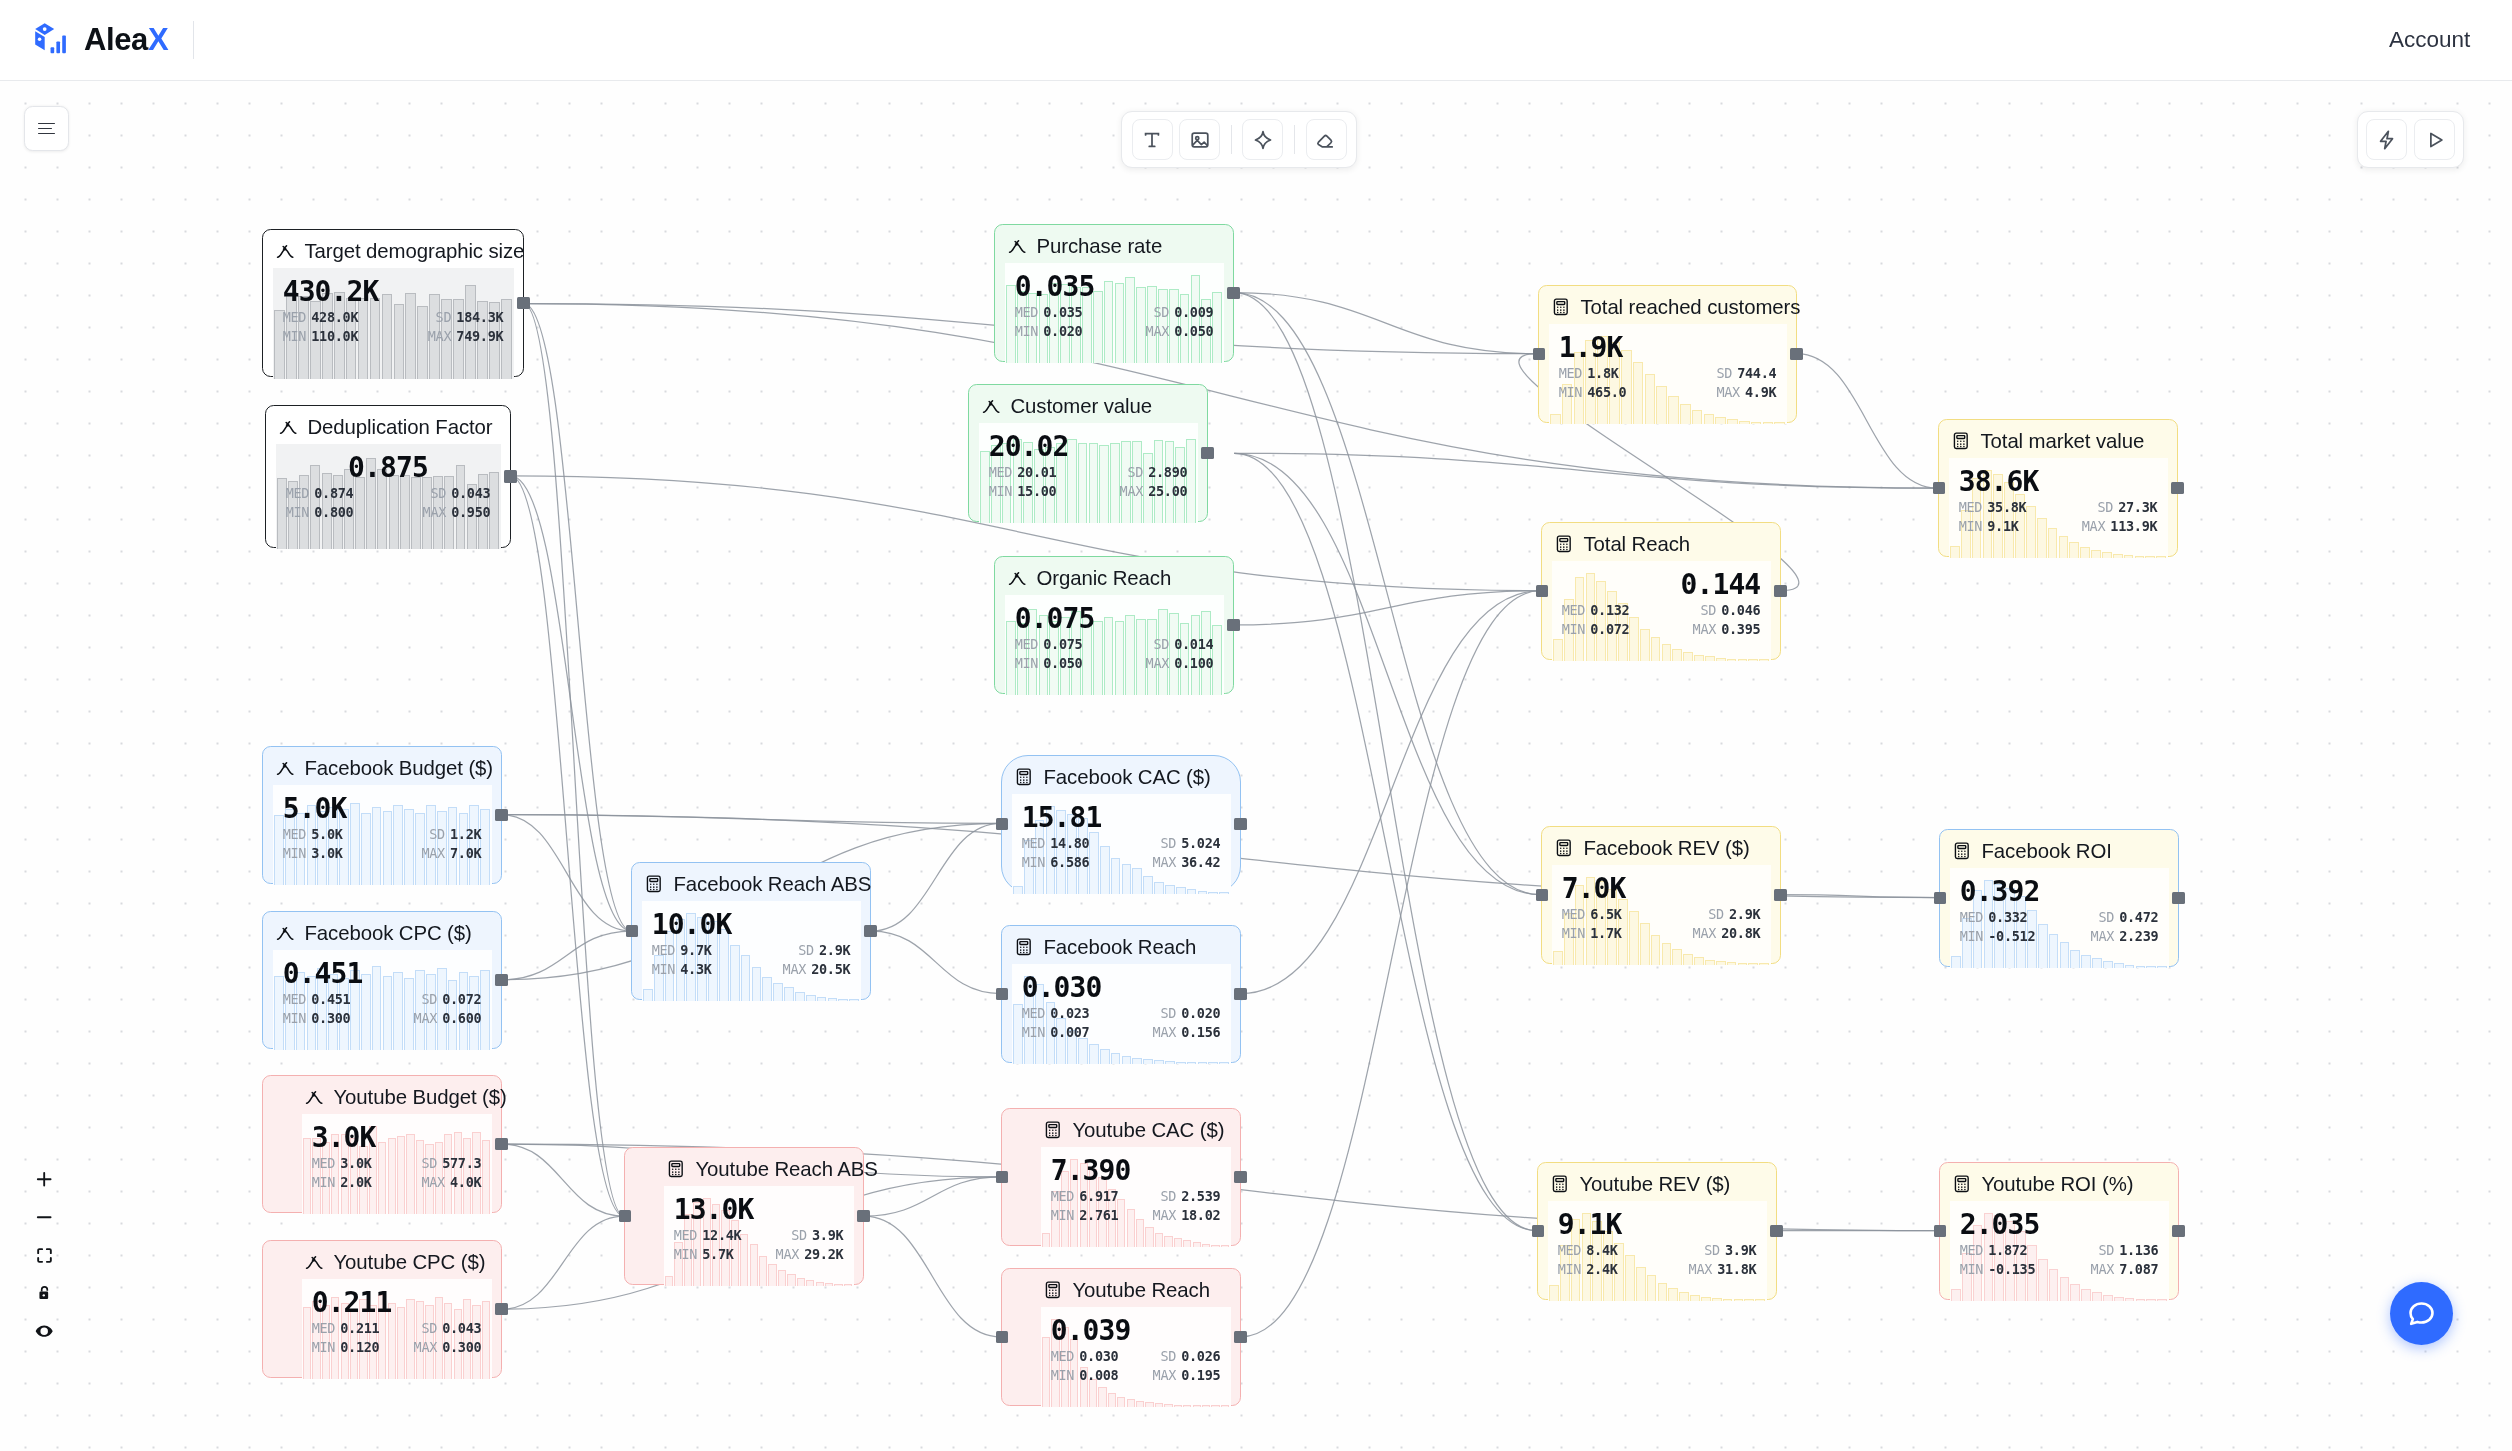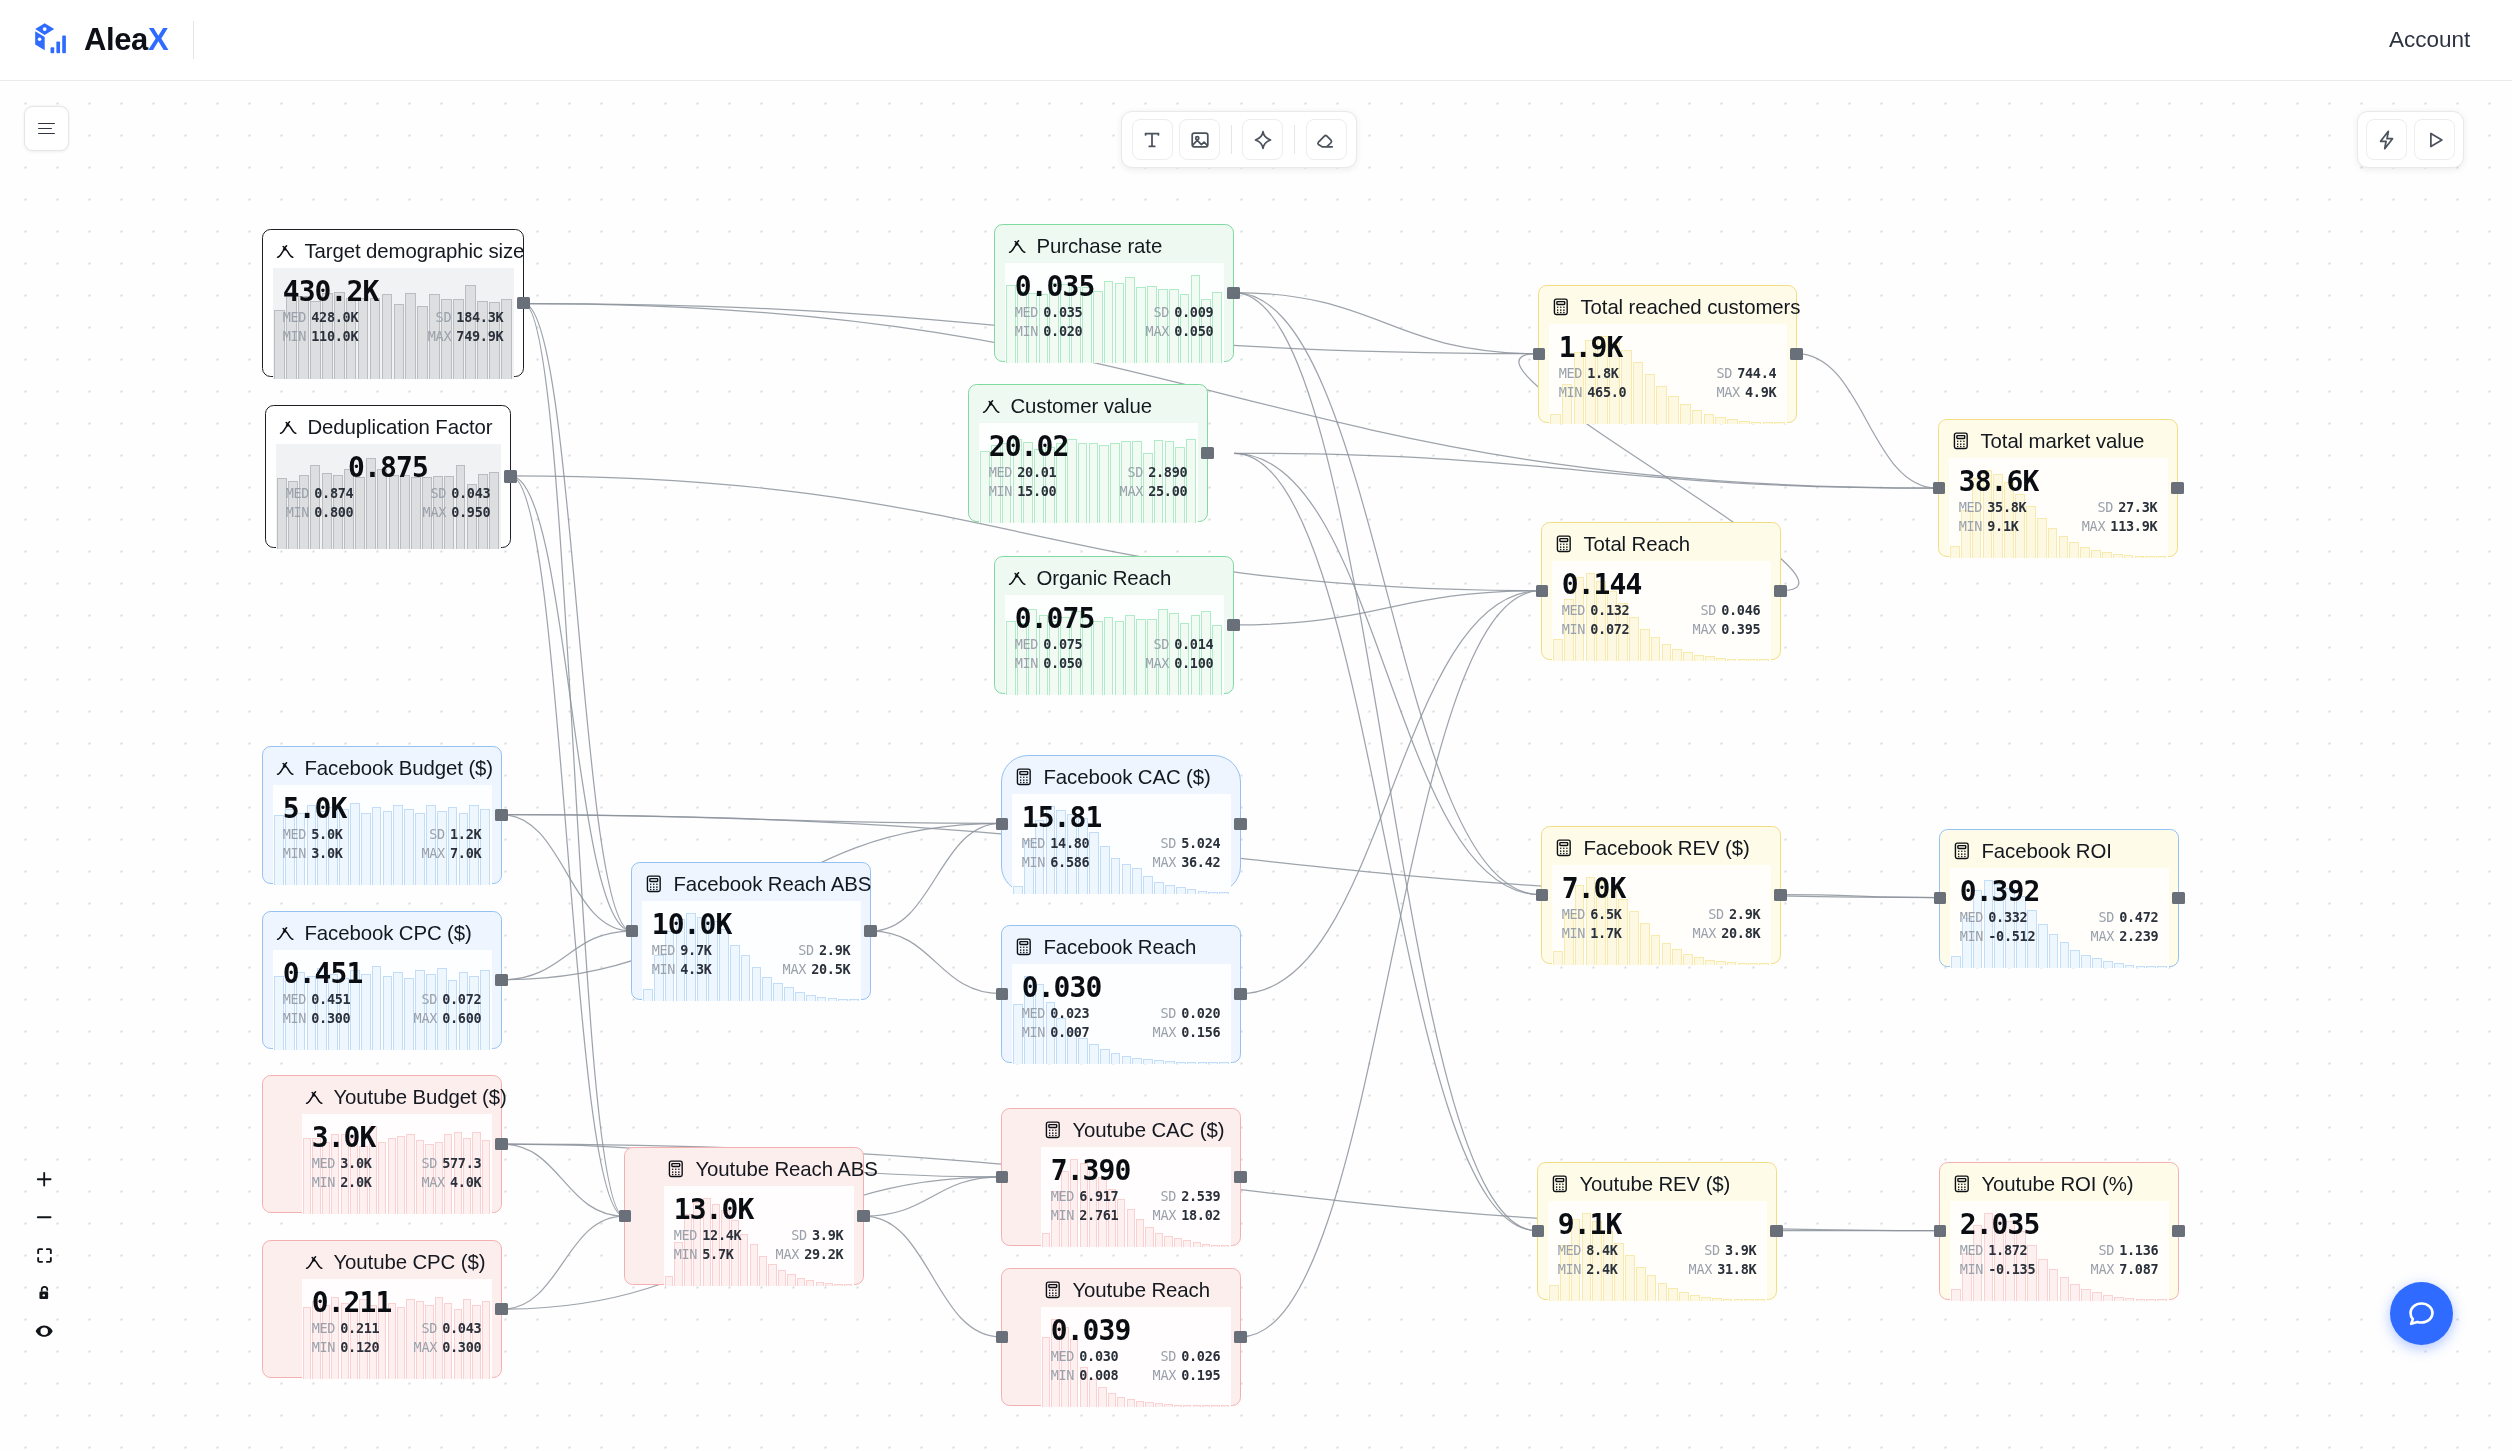--- a/index.html
+++ b/index.html
@@ -1199,21 +1199,21 @@
               <span class="sright">
                 <span class="lbl">MAX</span>
                 <span class="val">4.9K</span>
               </span>
             </div>
           </div>
         </div>
         <div class="port in"></div>
         <div class="port out"></div>
       </div>
-      <div class="node v-yellow" style="left: 1541px; top: 441px; width: 240px; height: 138px;">
+      <div class="node v-yellow" style="left: 1541px; top: 441px; width: 240px; height: 138px; text-align: right;">
         <div class="node-title">
           <span class="node-icon">
             <svg width="19.6" height="19.6" viewBox="0 0 24 24" fill="none" stroke="#0b0e13" stroke-width="1.7" stroke-linecap="round">
               <rect x="4.2" y="2.6" width="15.6" height="18.8" rx="2.2"></rect>
               <rect x="7.2" y="5.6" width="9.6" height="3.6" rx="0.8"></rect>
               <circle cx="8.2" cy="12.6" r="0.95" fill="#0b0e13" stroke="none"></circle>
               <circle cx="12" cy="12.6" r="0.95" fill="#0b0e13" stroke="none"></circle>
               <circle cx="15.8" cy="12.6" r="0.95" fill="#0b0e13" stroke="none"></circle>
               <circle cx="8.2" cy="16.1" r="0.95" fill="#0b0e13" stroke="none"></circle>
               <circle cx="12" cy="16.1" r="0.95" fill="#0b0e13" stroke="none"></circle>

